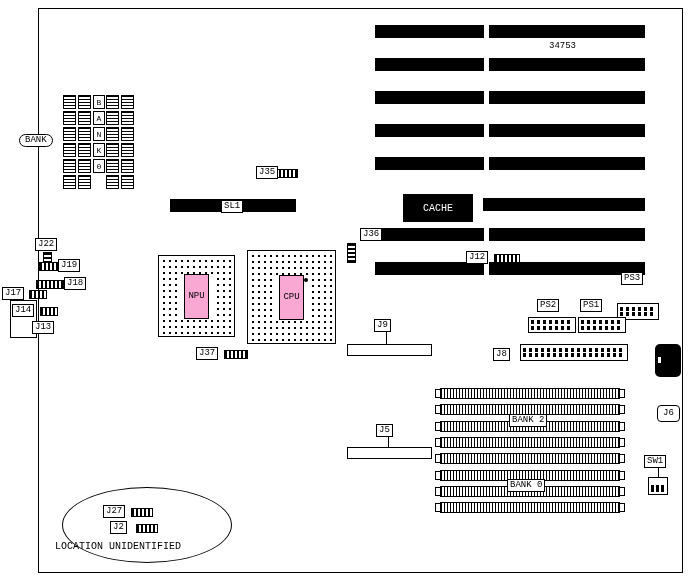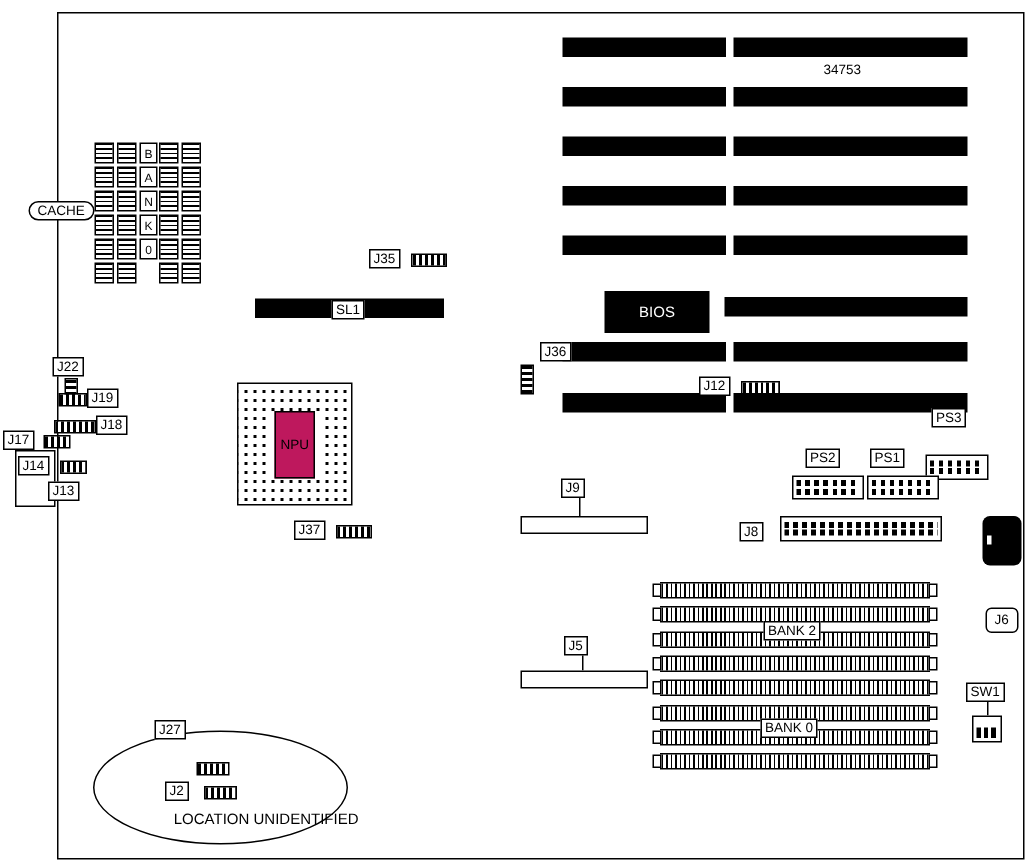--- a/index.html
+++ b/index.html
@@ -1,17 +1,17 @@
 <!DOCTYPE html>
 <html><head>
 <meta charset="utf-8">
 <style>
   html,body {margin:0; padding:0; background:#fff;}
   .diagram {position:relative; width:688px; height:577px; background:#fff;
-            font-family:Liberation Sans, sans-serif; color:#000; overflow:hidden;}
+            font-family:Liberation Mono, monospace; color:#000; overflow:hidden;}
   .board-outline {position:absolute; left:38px; top:8px; width:645px; height:565px;
                   border:1px solid #000; box-sizing:border-box;}
   .seg {position:absolute; height:13px; background:#000;}
   .bar-black {position:absolute; background:#000;}
   .bar-white {position:absolute; background:#fff; border:1px solid #000; box-sizing:border-box;}
   .lbl {position:absolute; background:#fff; border:1px solid #000; font-size:9px;
         line-height:11px; padding:0 2px; text-align:center; white-space:nowrap; z-index:6;}
   .capsule {border-radius:8px; padding:0 5px;}
   .rounded {border-radius:4px; padding:2px 5px;}
   .pin-h {position:absolute; height:7px; border:1px solid #000;
@@ -26,40 +26,40 @@
           grid-template-columns:15px 15px 13px 15px 15px; grid-auto-rows:16px;}
   .chip {width:13px; height:14px; border:1px solid #000; box-sizing:border-box;
          background:repeating-linear-gradient(180deg,#000 0 1px,#fff 1px 3px);}
   .lcell {width:12px; height:14px; border:1px solid #000; box-sizing:border-box; background:#fff;
           font-size:8px; display:flex; align-items:center; justify-content:center;}
   .blankcell {width:12px; height:14px;}
   .pga {position:absolute; border:1px solid #000; box-sizing:border-box;
         background-image:radial-gradient(#000 1px, rgba(0,0,0,0) 1.3px);
         background-size:6px 6px; background-position:2px 2px;}
   .pga-inner {position:absolute; background:#fff; display:flex; align-items:center; justify-content:center;}
-  .pga-lbl {border:1px solid #000; background:#be185d; font-size:9px; line-height:11px; padding:16px 3px;}
+  .pga-lbl {border:1px solid #000; background:#f9a8d4; font-size:9px; line-height:11px; padding:16px 3px;}
   .pin1 {position:absolute; width:4px; height:4px; background:#000; border-radius:50%; z-index:3;}
   .simm {position:absolute; left:440px; width:180px; height:11px; border:1px solid #000;
          box-sizing:border-box; background:repeating-linear-gradient(90deg,#000 0 1px,#fff 1px 3px);}
   .simm::before,.simm::after {content:""; position:absolute; top:0; width:4px; height:7px;
          background:#fff; border:1px solid #000;}
   .simm::before {left:-6px;} .simm::after {right:-6px;}
   .pblock {position:absolute; border:1px solid #000; background:#fff; box-sizing:border-box;
            display:flex; flex-direction:column; justify-content:space-evenly; padding:1px 2px; z-index:3;}
   .prow {height:4px; background:repeating-linear-gradient(90deg,#000 0 3px,#fff 3px 6px);}
   .kbd {position:absolute; left:655px; top:344px; width:26px; height:33px; background:#000;
         border-radius:5px; z-index:3;}
   .kbd-notch {position:absolute; left:3px; top:13px; width:3px; height:6px; background:#fff;}
   .sw {position:absolute; left:648px; top:477px; width:20px; height:18px; border:1px solid #000;
        background:#fff; box-sizing:border-box;}
   .sw-in {position:absolute; left:2px; right:2px; top:7px; bottom:2px;
           background:repeating-linear-gradient(90deg,#000 0 3px,#fff 3px 5px);}
   .ellipse {position:absolute; left:62px; top:487px; width:170px; height:76px;
             border:1px solid #000; border-radius:50%; box-sizing:border-box;}
-  .loc-text {position:absolute; left:55px; top:541px; width:184px; text-align:right; font-size:10px;}
+  .loc-text {position:absolute; left:55px; top:541px; width:184px; text-align:left; font-size:10px;}
   .notch {position:absolute; left:10px; top:300px; width:27px; height:38px;
           border:1px solid #000; background:#fff; box-sizing:border-box; z-index:1;}
 </style>
 </head>
 <body>
 
 <div class="diagram">
 
   <div class="board-outline"></div>
 
@@ -75,21 +75,21 @@
   <div class="seg" style="left:489px;top:157px;width:156px"></div>
   <div class="seg" style="left:483px;top:198px;width:162px"></div>
   <div class="seg" style="left:375px;top:228px;width:109px"></div>
   <div class="seg" style="left:489px;top:228px;width:156px"></div>
   <div class="seg" style="left:375px;top:262px;width:109px"></div>
   <div class="seg" style="left:489px;top:262px;width:156px"></div>
 
   <div class="ptnum">34753</div>
 
   <div class="bios">
-    <span>BIOS</span>
+    <span>CACHE</span>
   </div>
 
   <div class="bar-black" style="left:170px;top:199px;width:126px;height:13px"></div>
   <div class="lbl" style="left:221px;top:200px">SL1</div>
 
   <div class="chips">
     <div class="chip"></div>
       <div class="chip"></div>
       <div class="lcell">B</div>
       <div class="chip"></div>
@@ -113,38 +113,44 @@
       <div class="chip"></div>
       <div class="lcell">0</div>
       <div class="chip"></div>
       <div class="chip"></div>
     <div class="chip"></div>
       <div class="chip"></div>
       <div class="blankcell"></div>
       <div class="chip"></div>
       <div class="chip"></div>
   </div>
-  <div class="lbl capsule" style="left:19px;top:134px">CACHE</div>
-
-  <div class="lbl" style="left:246px;top:166px">J35</div>
+  <div class="lbl capsule" style="left:19px;top:134px">BANK</div>
+
+  <div class="lbl" style="left:256px;top:166px">J35</div>
   <div class="pin-h" style="left:274px;top:169px;width:22px"></div>
 
   <div class="lbl" style="left:360px;top:228px">J36</div>
   <div class="pin-v" style="left:347px;top:243px;height:18px"></div>
 
   <div class="lbl" style="left:466px;top:251px">J12</div>
   <div class="pin-h" style="left:494px;top:254px;width:24px"></div>
 
   <div class="lbl" style="left:196px;top:347px">J37</div>
   <div class="pin-h" style="left:224px;top:350px;width:22px"></div>
 
   <div class="pga" style="left:158px;top:255px;width:77px;height:82px">
     <div class="pga-inner" style="inset:20px">
       <span class="pga-lbl">NPU</span>
     </div>
+  </div>
+  <div class="pga" style="left:247px;top:250px;width:89px;height:94px">
+    <div class="pga-inner" style="inset:24px">
+      <span class="pga-lbl">CPU</span>
+    </div>
+    <div class="pin1" style="top:27px;right:27px"></div>
   </div>
 
   <div class="lbl" style="left:374px;top:319px">J9</div>
   <div class="vline" style="left:386px;top:331px;height:13px"></div>
   <div class="bar-white" style="left:347px;top:344px;width:85px;height:12px"></div>
 
   <div class="lbl" style="left:376px;top:424px">J5</div>
   <div class="vline" style="left:388px;top:436px;height:11px"></div>
   <div class="bar-white" style="left:347px;top:447px;width:85px;height:12px"></div>
 
@@ -201,19 +207,19 @@
   <div class="lbl" style="left:509px;top:414px">BANK 2</div>
   <div class="lbl" style="left:507px;top:479px">BANK 0</div>
 
   <div class="lbl" style="left:644px;top:455px">SW1</div>
   <div class="vline" style="left:658px;top:467px;height:10px"></div>
   <div class="sw">
     <div class="sw-in"></div>
   </div>
 
   <div class="ellipse"></div>
-  <div class="lbl" style="left:103px;top:480px">J27</div>
+  <div class="lbl" style="left:103px;top:505px">J27</div>
   <div class="pin-h" style="left:131px;top:508px;width:20px"></div>
   <div class="lbl" style="left:110px;top:521px">J2</div>
   <div class="pin-h" style="left:136px;top:524px;width:20px"></div>
   <div class="loc-text">LOCATION UNIDENTIFIED</div>
 
 </div>
 
 </body></html>

